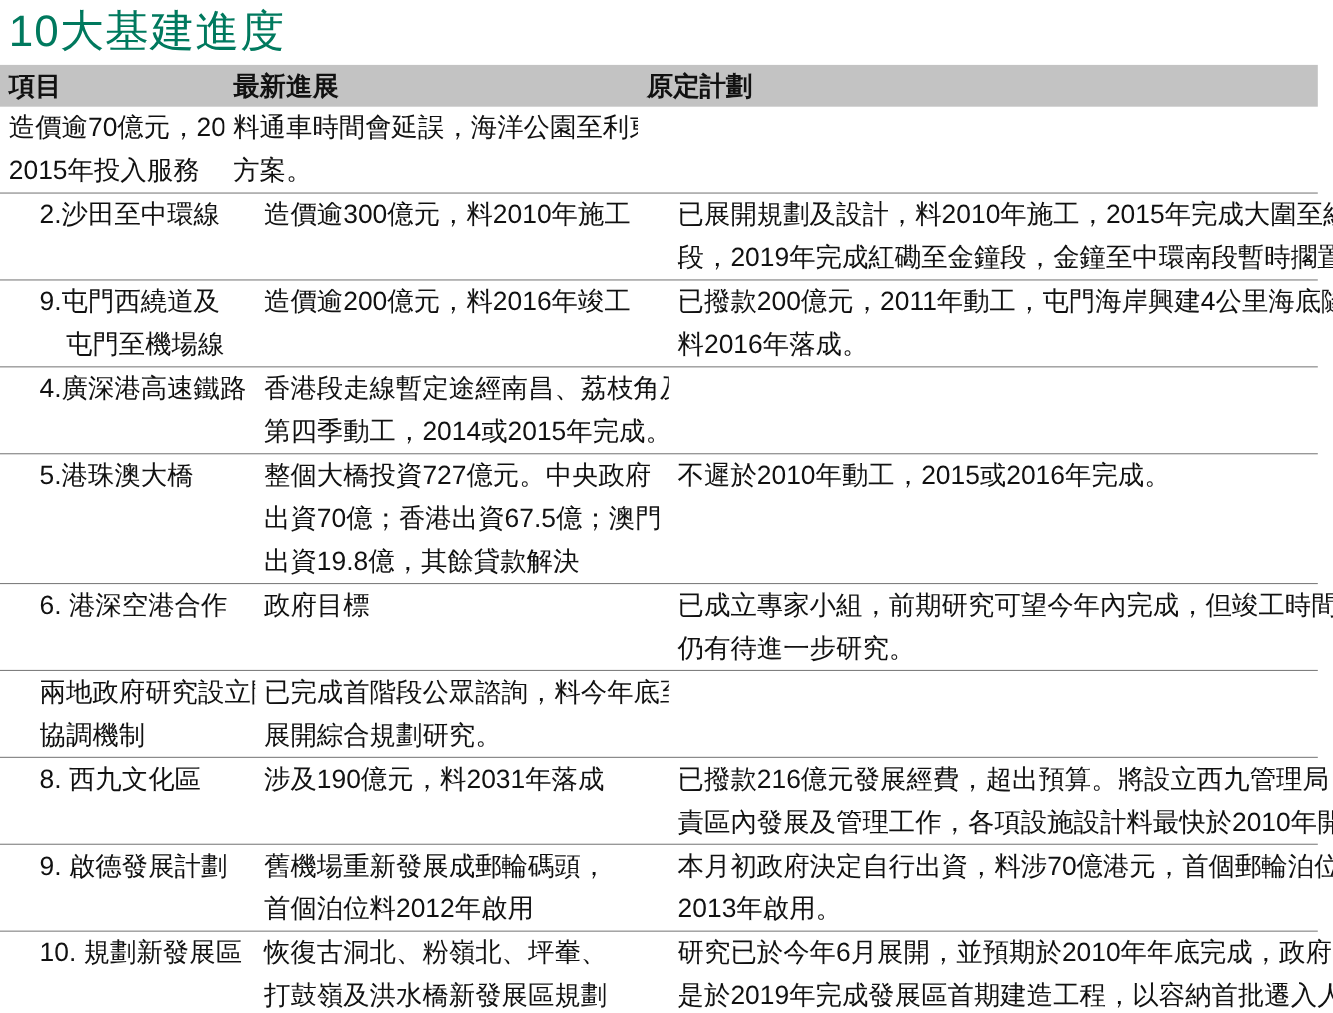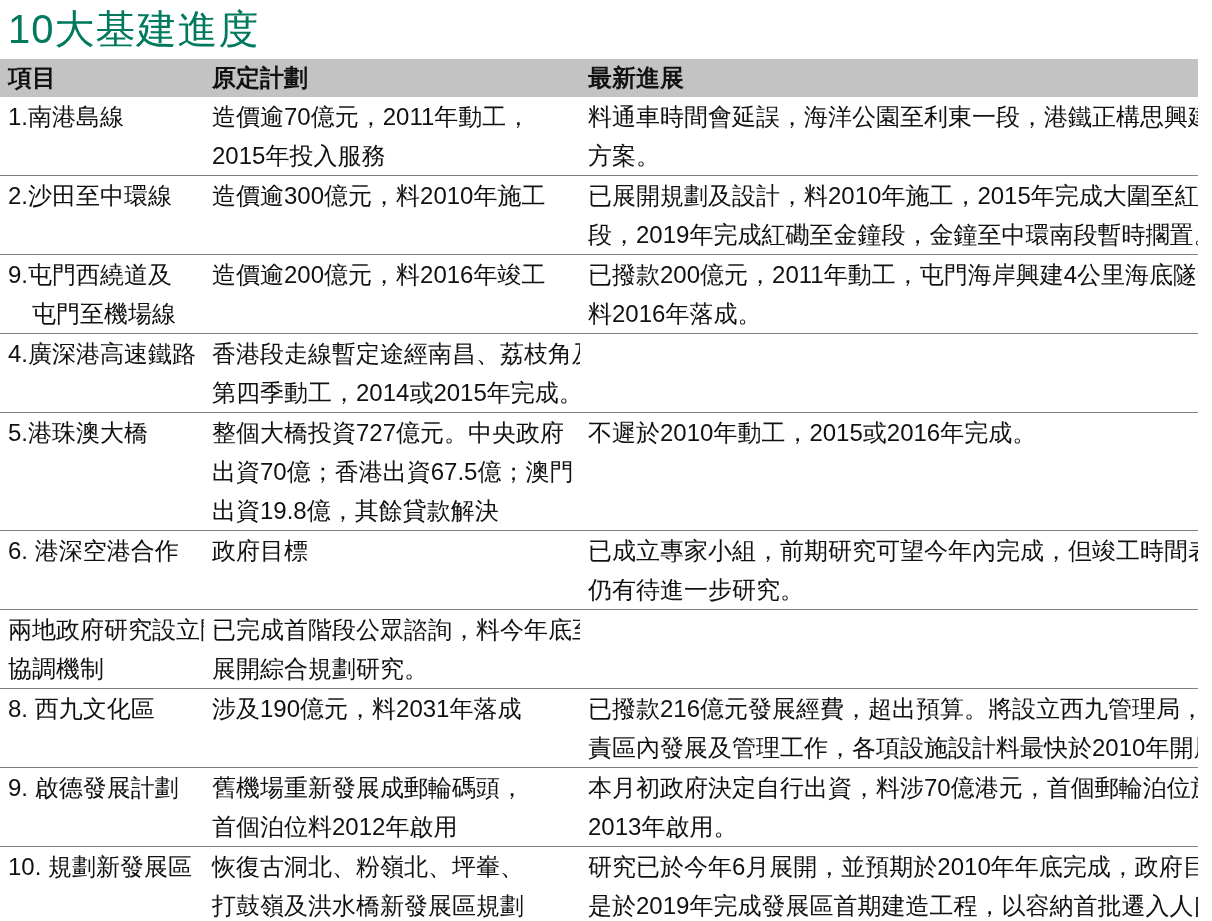--- a/index.html
+++ b/index.html
@@ -42,44 +42,44 @@
     font-weight: bold;
     white-space: pre;
     overflow: hidden;
   }
   .tr {
     display: grid;
     grid-template-columns: 204px 376px 618px;
   }
   .tr + .tr {
     border-top: 1px solid var(--separator, #7f7f7f);
+    padding-left: 28px;
   }
   .td {
     padding: 0 8px;
     font-size: 24px;
     line-height: 39px;
     white-space: pre;
     overflow: hidden;
   }
 </style>
 </head>
 <body>
 
 <div class="doc">
   <h1 class="page-title">10大基建進度</h1>
 
   <div class="table">
     <div class="thead">
       <div class="th">項目</div>
+      <div class="th">最新進展</div>
       <div class="th">原定計劃</div>
-      <div class="th">最新進展</div>
     </div>
 
     <div class="tr">
-      <div class="td">1.南港島線</div>
       <div class="td">造價逾70億元，2011年動工，
 2015年投入服務</div>
       <div class="td">料通車時間會延誤，海洋公園至利東一段，港鐵正構思興建
 方案。</div>
     </div>
 
     <div class="tr">
       <div class="td">2.沙田至中環線</div>
       <div class="td">造價逾300億元，料2010年施工</div>
       <div class="td">已展開規劃及設計，料2010年施工，2015年完成大圍至紅磡

